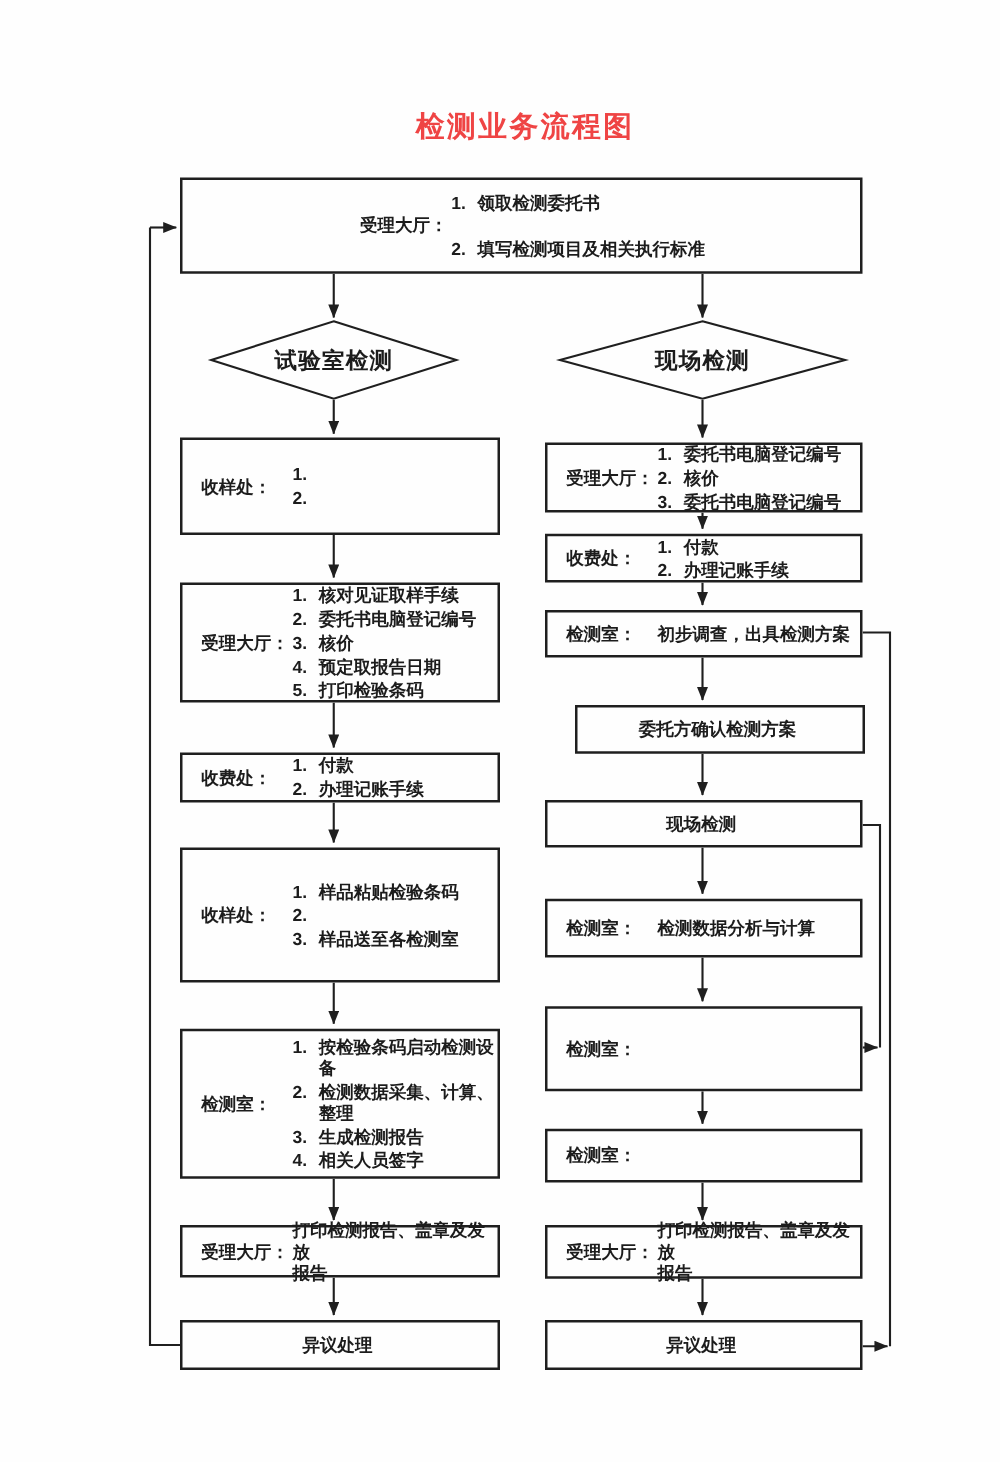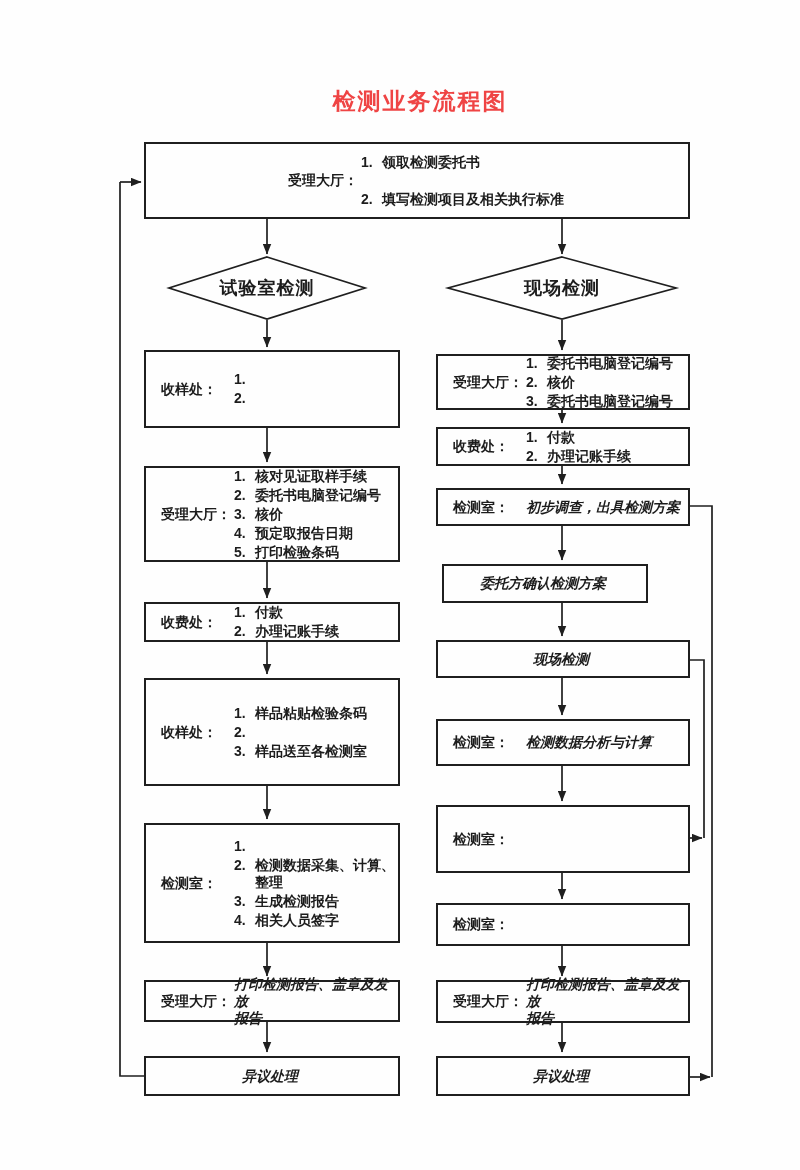--- a/index.html
+++ b/index.html
@@ -24,21 +24,21 @@
     border: 2px solid #1f1f1f;
     background: #fefefe;
     display: flex;
     align-items: center;
     padding-left: 15px;
     font-size: 14px;
     font-weight: 700;
     line-height: 17px;
   }
   .node .lbl { flex: 0 0 73px; }
-  .node .txt { flex: 1; white-space: pre-line; padding-right: 4px; font-style: italic; }
+  .node .txt { flex: 1; white-space: pre-line; padding-right: 4px; }
   .node .items { flex: 1; display: flex; flex-direction: column; row-gap: 2px; padding-right: 2px; }
   .item { display: grid; grid-template-columns: 21px 1fr; }
   .item .itxt { white-space: pre-line; }
   .node.center { justify-content: center; padding: 0; text-align: center; }
   .node.topbox { padding-left: 142px; }
   .node.topbox .items { row-gap: 20px; flex: 1; }
   .dlabel {
     position: absolute;
     display: flex; align-items: center; justify-content: center;
     font-size: 18px; font-weight: 700;
@@ -179,20 +179,22 @@
           <span class="itxt">样品送至各检测室</span>
         </div>
     </div>
   </div>
 
   <div class="node" style="left:144px; top:823px; width:256px; height:120px;">
     <div class="lbl">检测室：</div>
     <div class="items">
       <div class="item">
           <span class="num">1.</span>
+          <span class="itxt">按检验条码启动检测设
+备</span>
         </div>
       <div class="item">
           <span class="num">2.</span>
           <span class="itxt">检测数据采集、计算、
 整理</span>
         </div>
       <div class="item">
           <span class="num">3.</span>
           <span class="itxt">生成检测报告</span>
         </div>
@@ -243,21 +245,21 @@
           <span class="itxt">办理记账手续</span>
         </div>
     </div>
   </div>
 
   <div class="node" style="left:436px; top:488px; width:254px; height:38px;">
     <div class="lbl">检测室：</div>
     <div class="txt">初步调查，出具检测方案</div>
   </div>
 
-  <div class="node center" style="left:442px; top:564px; width:206px; height:39px;">
+  <div class="node center" style="left:460px; top:564px; width:232px; height:39px;">
     <div class="txt" style="flex:none; white-space:nowrap;">委托方确认检测方案</div>
   </div>
 
   <div class="node center" style="left:436px; top:640px; width:254px; height:38px;">
     <div class="txt" style="flex:none; white-space:nowrap;">现场检测</div>
   </div>
 
   <div class="node" style="left:436px; top:719px; width:254px; height:47px;">
     <div class="lbl">检测室：</div>
     <div class="txt">检测数据分析与计算</div>

